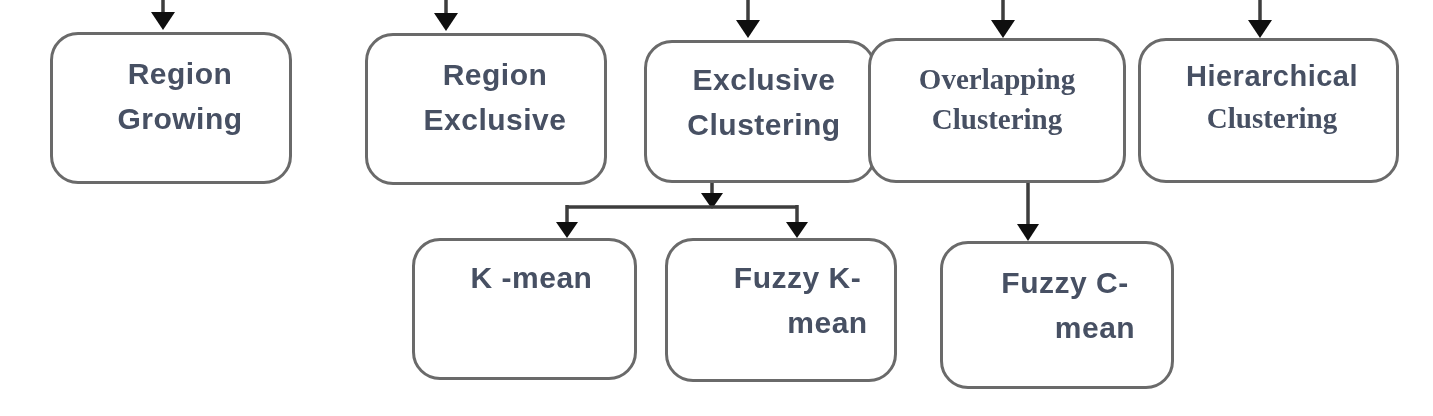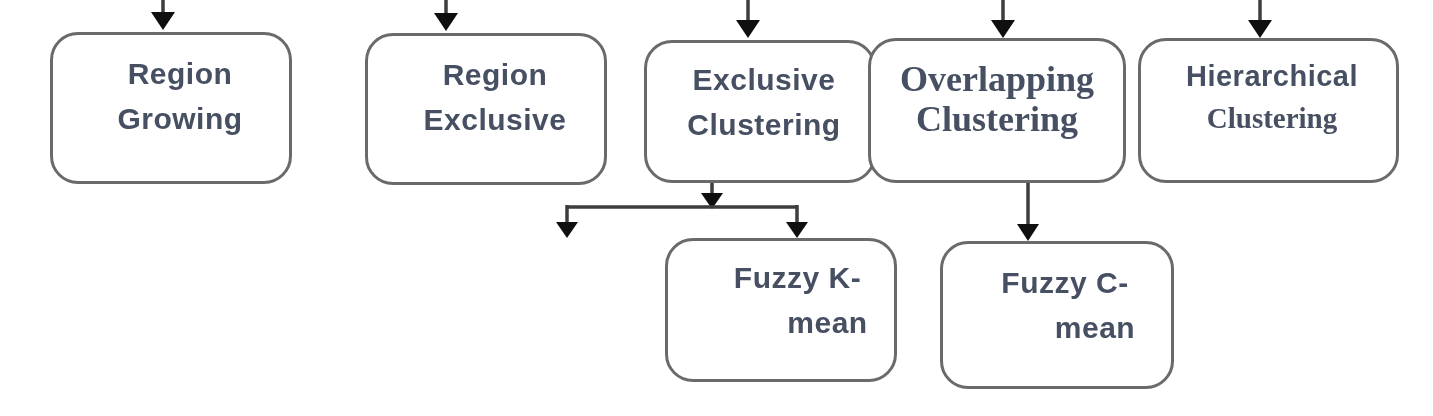--- a/index.html
+++ b/index.html
@@ -44,21 +44,21 @@
     letter-spacing:0.5px;
   }
   .ln{display:block;text-align:center;}
   .serif{
     font-family:"Liberation Serif",serif;
     letter-spacing:0px;
   }
   
   .pad-a{padding:16px 8px 0 26px;}          
   .pad-b{padding:14px 6px 0 14px;}          
-  .pad-c{padding:18px 4px 0 4px;text-align:center;line-height:40px;font-size:36px;} 
+  .pad-c{padding:18px 4px 0 4px;text-align:center;line-height:40px;font-size:29px;} 
   .pad-d{padding:14px 17px 0 24px;line-height:42px;font-size:29px;} 
   .pad-e{padding:14px 6px 0 20px;}          
   .pad-f{padding:14px 5px 0 38px;}          
   .pad-g{padding:16px 6px 0 22px;}          
   .indent{margin-left:60px;}
 </style>
 </head>
 <body>
 
 <div class="stage">
@@ -130,20 +130,25 @@
     </div>
   </div>
 
   <div class="node" style="left:1138px;top:38px;width:261px;height:145px">
     <div class="lbl pad-d">
       <span class="ln">Hierarchical</span>
       <span class="ln serif">Clustering</span>
     </div>
   </div>
 
+  <div class="node" style="left:412px;top:238px;width:225px;height:142px">
+    <div class="lbl pad-e">
+      <span class="ln">K -mean</span>
+    </div>
+  </div>
 
   <div class="node" style="left:665px;top:238px;width:232px;height:144px">
     <div class="lbl pad-f">
       <span class="ln">Fuzzy K-</span>
       <span class="ln indent">mean</span>
     </div>
   </div>
 
   <div class="node" style="left:940px;top:241px;width:234px;height:148px">
     <div class="lbl pad-g">

